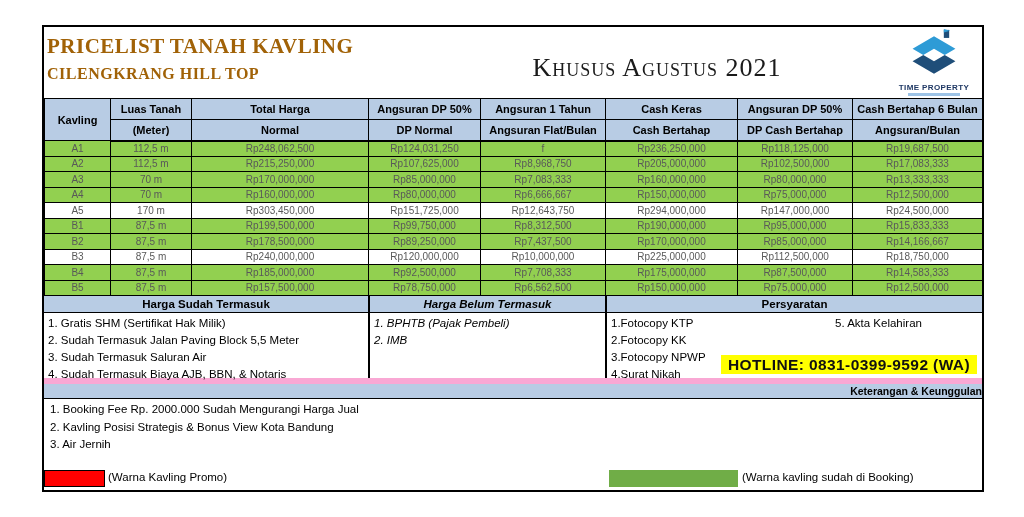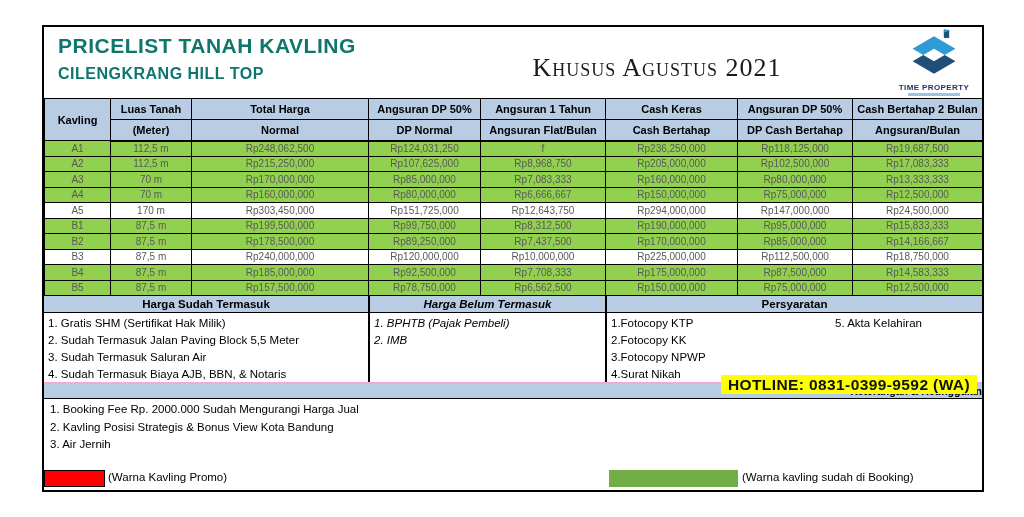--- a/index.html
+++ b/index.html
@@ -7,49 +7,49 @@
               font-family:"Liberation Sans", sans-serif; }
   :root {
     --blue:#b8cce4; --green:#92d050; --red:#ff0000;
     --legend-green:#70ad47; --yellow:#ffff00; --navy:#1f3864;
   }
   .sheet { position:absolute; left:42px; top:25px; width:942px; height:467px;
            border:2px solid #000; background:#fff; }
 
   
   .hdr { position:relative; height:71px; }
-  .title1, .title2 { font-family:Liberation Sans, sans-serif; font-weight:bold; color:#0f766e;
-                     padding-left:14px; letter-spacing:.5px; }
+  .title1, .title2 { font-family:Liberation Serif, serif; font-weight:bold; color:#a16207;
+                     padding-left:3px; letter-spacing:.5px; }
   .title1 { font-size:21px; padding-top:5px; line-height:28px; }
   .title2 { font-size:16px; line-height:27px; }
   .period { position:absolute; left:463px; top:26px; width:300px; text-align:center;
             font-family:"Liberation Serif", serif; font-variant:small-caps;
             font-size:26px; color:#1a1a1a; letter-spacing:1px; }
   .logo { position:absolute; right:4px; top:2px; width:88px; height:66px; text-align:center; }
   .logo-name { font-size:8px; font-weight:bold; color:#1f3864; letter-spacing:.4px; }
   .logo-tagline { width:52px; height:3px; margin:1px auto 0; background:#9dc3e6; }
 
   
   table.price { width:938px; border-collapse:collapse; table-layout:fixed; }
   table.price th { background:var(--blue); border:1px solid #000; font-size:11px;
                    font-weight:bold; color:#000; height:21px; padding:0 1px; }
   table.price thead tr:last-child th { border-bottom:2px solid #000; }
   table.price td { border:1px solid #000; font-size:10px; color:#595959;
                    text-align:center; height:15.5px; padding:0 1px; background:#fff; }
   table.price tr.status-booked td { background:var(--green); }
 
   
-  .info-row { display:flex; height:88px; border-bottom:2px solid #f9a8d4; }
+  .info-row { display:flex; height:88px; border-bottom:6px solid #f9a8d4; }
   .info { position:relative; height:100%; }
   .info + .info { border-left:2px solid #000; }
   .w-a { width:324px; } .w-b { width:237px;font-style:italic; } .w-c { width:377px; }
   .info-head { height:17px; background:var(--blue); border-bottom:1px solid #000;
                text-align:center; font-weight:bold; font-size:11.5px; line-height:16px; color:#000; }
   .info-body { position:relative; padding:2px 4px 0 4px; font-size:11.5px;
-               line-height:17px; color:#000; height:84px;border-radius:26px; }
+               line-height:17px; color:#000; height:64px;border-radius:26px; }
   .info-body .li { white-space:nowrap; }
   .item-right { position:absolute; left:228px; top:2px; font-size:11.5px; }
   .hotline { position:absolute; right:5px; bottom:3px; background:var(--yellow);
              font-weight:bold; font-size:15.5px; letter-spacing:.4px; color:#111;
              padding:1px 7px; white-space:nowrap; }
 
   
   .ketbar { height:15px; background:var(--blue); border-bottom:1px solid #000;
             text-align:right; font-size:10.5px; font-weight:bold; line-height:14px; color:#000; }
   .ketlist { height:70px; padding:2px 0 0 6px; font-size:11.5px; line-height:17.5px; color:#000; }
@@ -96,21 +96,21 @@
     </colgroup>
     <thead>
       <tr>
         <th rowspan="2">Kavling</th>
         <th>Luas Tanah</th>
         <th>Total Harga</th>
         <th>Angsuran DP 50%</th>
         <th>Angsuran 1 Tahun</th>
         <th>Cash Keras</th>
         <th>Angsuran DP 50%</th>
-        <th>Cash Bertahap 2 Bulan</th>
+        <th>Cash Bertahap 6 Bulan</th>
       </tr>
       <tr>
         <th>(Meter)</th>
         <th>Normal</th>
         <th>DP Normal</th>
         <th>Angsuran Flat/Bulan</th>
         <th>Cash Bertahap</th>
         <th>DP Cash Bertahap</th>
         <th>Angsuran/Bulan</th>
       </tr>

